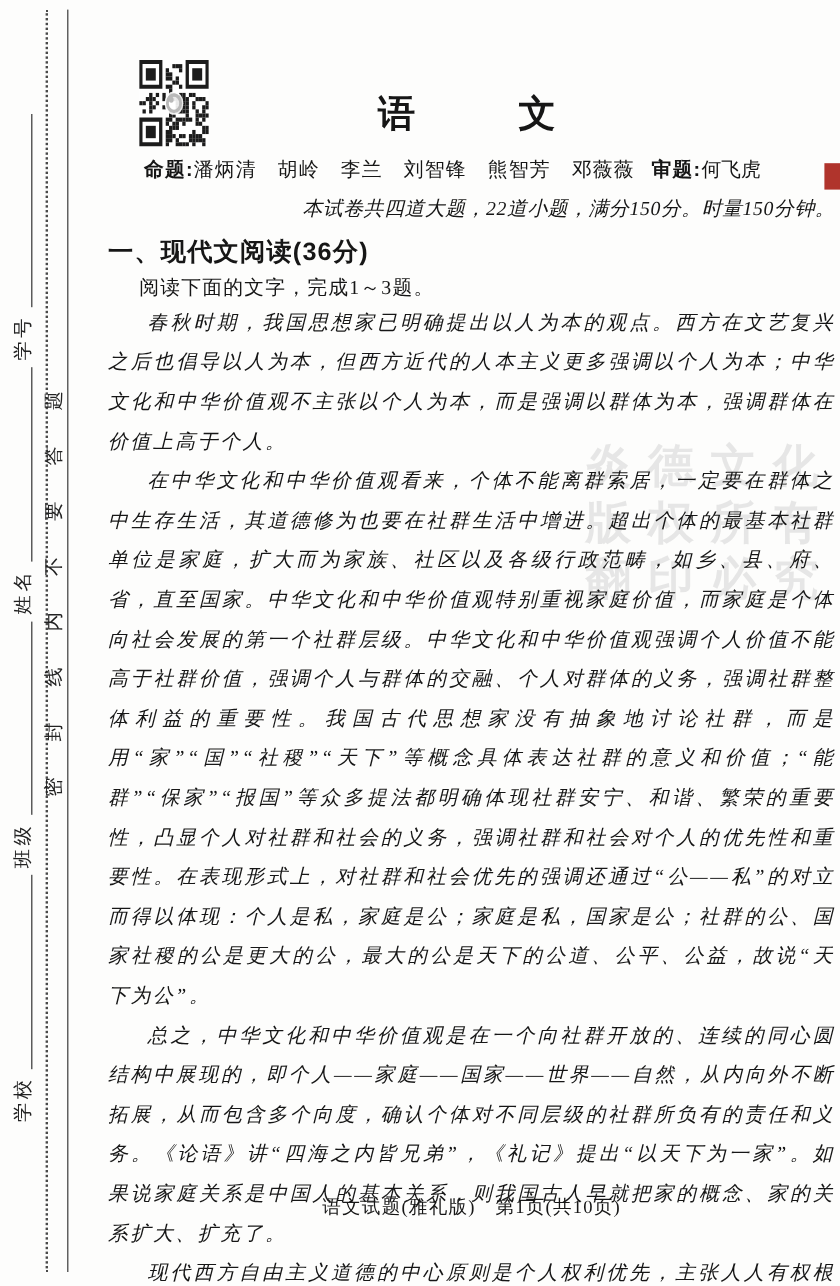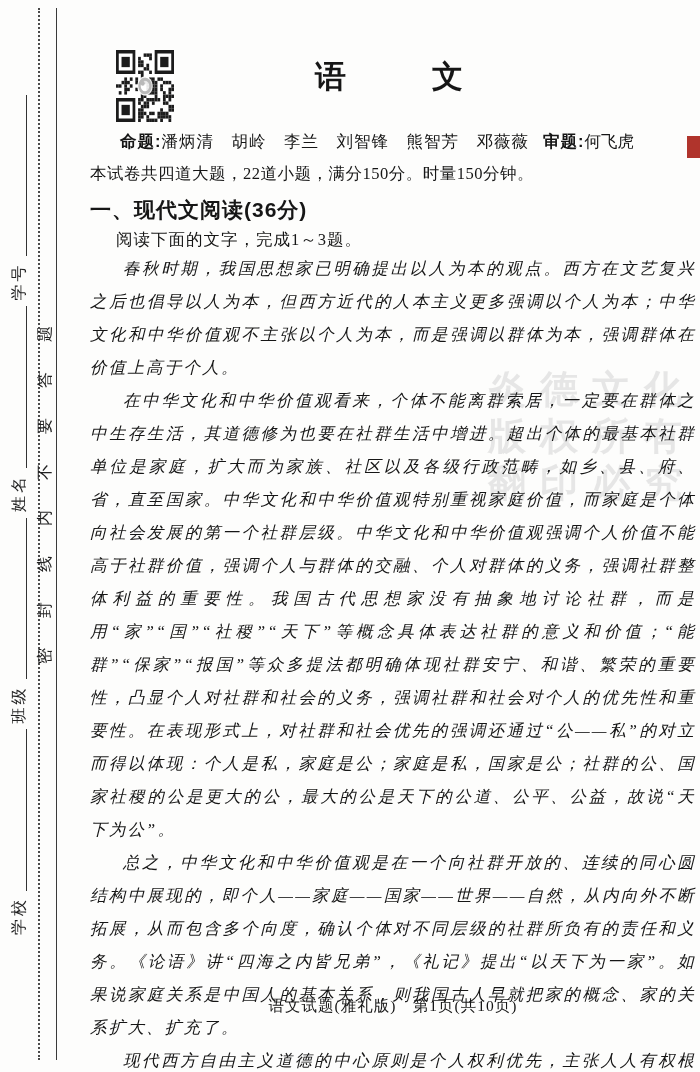--- a/index.html
+++ b/index.html
@@ -43,21 +43,21 @@
   .red-marker{position:absolute;right:0;top:136px;width:13px;height:22px;background:#b0342c;}
   
   .content{position:absolute;left:90px;width:606px;z-index:1;}
   .title{top:14px;text-align:center;font-size:21px;font-weight:bold;letter-spacing:1px;font-family:"Liberation Serif", serif;}
   .qr{position:absolute;left:116px;top:50px;width:58px;height:72px;}
   .qr svg{width:100%;height:100%;}
   .subject{top:66px;text-align:center;font-size:31px;font-weight:bold;letter-spacing:8px;font-family:"Liberation Sans", sans-serif;}
   .setters{top:131px;left:120px;width:576px;font-size:16.5px;}
   .setters b{font-family:"Liberation Sans", sans-serif;letter-spacing:1px;}
   .setters .names{letter-spacing:1px;margin-right:14px;margin-top:28px;}
-  .instructions{top:163px;text-align:left;font-size:16.5px;letter-spacing:.5px;}
+  .instructions{top:163px;text-align:right;font-size:16.5px;letter-spacing:.5px;font-style:italic;}
   
   .main{position:absolute;left:90px;top:196px;width:606px;z-index:1;}
   .main h2{margin:0 0 4px 0;font-size:21px;font-weight:bold;font-family:"Liberation Sans", sans-serif;letter-spacing:1px;}
   .main h3{margin:0 0 4px 0;padding-left:26px;font-size:17px;font-weight:bold;font-family:"Liberation Sans", sans-serif;letter-spacing:1px;line-height:26px;}
   .lead{margin:0;padding-left:26px;font-size:16.5px;line-height:24px;letter-spacing:1px;}
   .para{
     margin:0;text-indent:2em;text-align:justify;
     font-size:16.5px;line-height:33px;letter-spacing:2.2px;
     font-style:italic;
     font-family:"Liberation Serif", serif;
@@ -234,21 +234,21 @@
         <path d="M0 42h21v21H0z M3 45v15h15V45z" fill-rule="evenodd"></path>
         <rect x="6" y="48" width="9" height="9"></rect>
       </g>
 
       <circle cx="31.5" cy="31.5" r="8.5" fill="#ffffff" opacity="0.9"></circle>
       <circle cx="31.5" cy="31.5" r="6" fill="none" stroke="#b9b9b9" stroke-width="2.6"></circle>
       <circle cx="29" cy="29" r="2.2" fill="#b9b9b9"></circle>
     </svg>
   </div>
 
-  <div class="content subject abs" style="top:56px">语　　文</div>
+  <div class="content subject abs" style="top:74px">语　　文</div>
 
   <div class="abs setters" style="top:131px;left:120px">
     <b>命题:</b><span class="names">潘炳清　胡岭　李兰　刘智锋　熊智芳　邓薇薇</span><b>审题:</b><span>何飞虎</span>
   </div>
 
   <div class="abs instructions" style="top:163px">本试卷共四道大题，22道小题，满分150分。时量150分钟。</div>
 
   <div class="main">
     <h2>一、现代文阅读(36分)</h2>
     <p class="lead">阅读下面的文字，完成1～3题。</p>

